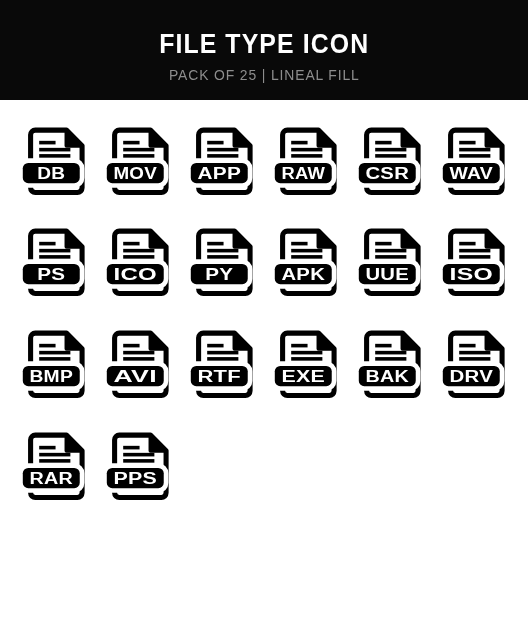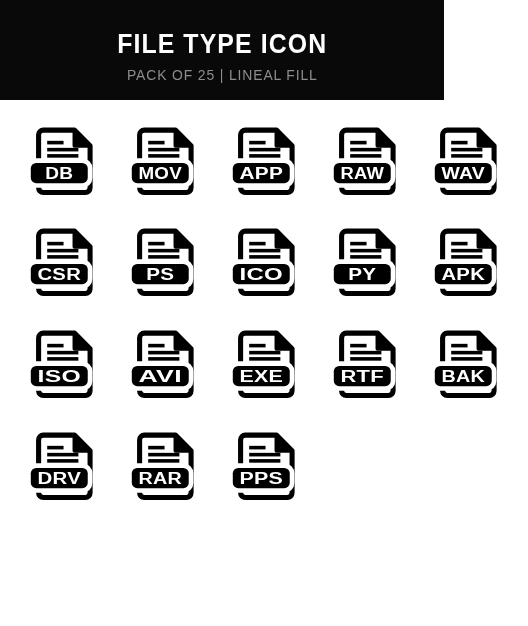--- a/index.html
+++ b/index.html
@@ -9,21 +9,21 @@
   body {
     width: 528px;
     height: 626px;
     background: #ffffff;
     font-family: "Liberation Sans", sans-serif;
     overflow: hidden;
   }
 
   
   .header {
-    width: 444px;
+    width: 528px;
     height: 100px;
     background: #090909;
     display: flex;
     flex-direction: column;
     align-items: center;
     justify-content: center;
     box-sizing: border-box;
     padding-top: 14px;
   }
   .header-title {
@@ -48,21 +48,21 @@
     white-space: nowrap;
   }
 
   
   .grid {
     width: 528px;
     height: 526px;
     box-sizing: border-box;
     padding: 8px 12px 10px 12px;
     display: grid;
-    grid-template-columns: repeat(5, 1fr);
+    grid-template-columns: repeat(6, 1fr);
     grid-template-rows: repeat(5, 1fr);
   }
   .cell {
     display: flex;
     align-items: center;
     justify-content: center;
   }
   .icon {
     width: 78px;
     height: 78px;
@@ -139,46 +139,46 @@
     <div class="cell">
       <svg class="icon" viewBox="0 0 100 100">
         <path d="M26 13 h40 l20 20 v54 a6 6 0 0 1 -6 6 h-54 a6 6 0 0 1 -6 -6 v-68 a6 6 0 0 1 6 -6 z" fill="#ffffff" stroke="#000000" stroke-width="6.5" stroke-linejoin="round"></path>
         <path d="M66 13 l20 20 h-20 z" fill="#000000" stroke="#000000" stroke-width="5" stroke-linejoin="round"></path>
         <line x1="31" x2="52" y1="29" y2="29" stroke="#000000" stroke-width="4.6" stroke-linecap="butt"></line>
         <line x1="31" x2="71" y1="38" y2="38" stroke="#000000" stroke-width="4.6" stroke-linecap="butt"></line>
         <line x1="31" x2="71" y1="46" y2="46" stroke="#000000" stroke-width="4.6" stroke-linecap="butt"></line>
         <line x1="31" x2="71" y1="54" y2="54" stroke="#000000" stroke-width="4.6" stroke-linecap="butt"></line>
         <rect x="7" y="52" width="79" height="32" rx="10" fill="#ffffff" stroke="#ffffff" stroke-width="6"></rect>
         <rect x="10" y="55" width="73" height="26" rx="7" fill="#000000"></rect>
+        <text class="ext-text" x="46.5" y="68.5" text-anchor="middle" dominant-baseline="central" font-size="20" textLength="56" lengthAdjust="spacingAndGlyphs">CSR</text>
+      </svg>
+    </div>
+    <div class="cell">
+      <svg class="icon" viewBox="0 0 100 100">
+        <path d="M26 13 h40 l20 20 v54 a6 6 0 0 1 -6 6 h-54 a6 6 0 0 1 -6 -6 v-68 a6 6 0 0 1 6 -6 z" fill="#ffffff" stroke="#000000" stroke-width="6.5" stroke-linejoin="round"></path>
+        <path d="M66 13 l20 20 h-20 z" fill="#000000" stroke="#000000" stroke-width="5" stroke-linejoin="round"></path>
+        <line x1="31" x2="52" y1="29" y2="29" stroke="#000000" stroke-width="4.6" stroke-linecap="butt"></line>
+        <line x1="31" x2="71" y1="38" y2="38" stroke="#000000" stroke-width="4.6" stroke-linecap="butt"></line>
+        <line x1="31" x2="71" y1="46" y2="46" stroke="#000000" stroke-width="4.6" stroke-linecap="butt"></line>
+        <line x1="31" x2="71" y1="54" y2="54" stroke="#000000" stroke-width="4.6" stroke-linecap="butt"></line>
+        <rect x="7" y="52" width="79" height="32" rx="10" fill="#ffffff" stroke="#ffffff" stroke-width="6"></rect>
+        <rect x="10" y="55" width="73" height="26" rx="7" fill="#000000"></rect>
         <text class="ext-text" x="46.5" y="68.5" text-anchor="middle" dominant-baseline="central" font-size="20" textLength="56" lengthAdjust="spacingAndGlyphs">WAV</text>
       </svg>
     </div>
     <div class="cell">
       <svg class="icon" viewBox="0 0 100 100">
         <path d="M26 13 h40 l20 20 v54 a6 6 0 0 1 -6 6 h-54 a6 6 0 0 1 -6 -6 v-68 a6 6 0 0 1 6 -6 z" fill="#ffffff" stroke="#000000" stroke-width="6.5" stroke-linejoin="round"></path>
         <path d="M66 13 l20 20 h-20 z" fill="#000000" stroke="#000000" stroke-width="5" stroke-linejoin="round"></path>
         <line x1="31" x2="52" y1="29" y2="29" stroke="#000000" stroke-width="4.6" stroke-linecap="butt"></line>
         <line x1="31" x2="71" y1="38" y2="38" stroke="#000000" stroke-width="4.6" stroke-linecap="butt"></line>
         <line x1="31" x2="71" y1="46" y2="46" stroke="#000000" stroke-width="4.6" stroke-linecap="butt"></line>
         <line x1="31" x2="71" y1="54" y2="54" stroke="#000000" stroke-width="4.6" stroke-linecap="butt"></line>
         <rect x="7" y="52" width="79" height="32" rx="10" fill="#ffffff" stroke="#ffffff" stroke-width="6"></rect>
         <rect x="10" y="55" width="73" height="26" rx="7" fill="#000000"></rect>
-        <text class="ext-text" x="46.5" y="68.5" text-anchor="middle" dominant-baseline="central" font-size="20" textLength="56" lengthAdjust="spacingAndGlyphs">CSR</text>
-      </svg>
-    </div>
-    <div class="cell">
-      <svg class="icon" viewBox="0 0 100 100">
-        <path d="M26 13 h40 l20 20 v54 a6 6 0 0 1 -6 6 h-54 a6 6 0 0 1 -6 -6 v-68 a6 6 0 0 1 6 -6 z" fill="#ffffff" stroke="#000000" stroke-width="6.5" stroke-linejoin="round"></path>
-        <path d="M66 13 l20 20 h-20 z" fill="#000000" stroke="#000000" stroke-width="5" stroke-linejoin="round"></path>
-        <line x1="31" x2="52" y1="29" y2="29" stroke="#000000" stroke-width="4.6" stroke-linecap="butt"></line>
-        <line x1="31" x2="71" y1="38" y2="38" stroke="#000000" stroke-width="4.6" stroke-linecap="butt"></line>
-        <line x1="31" x2="71" y1="46" y2="46" stroke="#000000" stroke-width="4.6" stroke-linecap="butt"></line>
-        <line x1="31" x2="71" y1="54" y2="54" stroke="#000000" stroke-width="4.6" stroke-linecap="butt"></line>
-        <rect x="7" y="52" width="79" height="32" rx="10" fill="#ffffff" stroke="#ffffff" stroke-width="6"></rect>
-        <rect x="10" y="55" width="73" height="26" rx="7" fill="#000000"></rect>
         <text class="ext-text" x="46.5" y="68.5" text-anchor="middle" dominant-baseline="central" font-size="21" textLength="36" lengthAdjust="spacingAndGlyphs">PS</text>
       </svg>
     </div>
     <div class="cell">
       <svg class="icon" viewBox="0 0 100 100">
         <path d="M26 13 h40 l20 20 v54 a6 6 0 0 1 -6 6 h-54 a6 6 0 0 1 -6 -6 v-68 a6 6 0 0 1 6 -6 z" fill="#ffffff" stroke="#000000" stroke-width="6.5" stroke-linejoin="round"></path>
         <path d="M66 13 l20 20 h-20 z" fill="#000000" stroke="#000000" stroke-width="5" stroke-linejoin="round"></path>
         <line x1="31" x2="52" y1="29" y2="29" stroke="#000000" stroke-width="4.6" stroke-linecap="butt"></line>
         <line x1="31" x2="71" y1="38" y2="38" stroke="#000000" stroke-width="4.6" stroke-linecap="butt"></line>
         <line x1="31" x2="71" y1="46" y2="46" stroke="#000000" stroke-width="4.6" stroke-linecap="butt"></line>
@@ -217,72 +217,98 @@
     <div class="cell">
       <svg class="icon" viewBox="0 0 100 100">
         <path d="M26 13 h40 l20 20 v54 a6 6 0 0 1 -6 6 h-54 a6 6 0 0 1 -6 -6 v-68 a6 6 0 0 1 6 -6 z" fill="#ffffff" stroke="#000000" stroke-width="6.5" stroke-linejoin="round"></path>
         <path d="M66 13 l20 20 h-20 z" fill="#000000" stroke="#000000" stroke-width="5" stroke-linejoin="round"></path>
         <line x1="31" x2="52" y1="29" y2="29" stroke="#000000" stroke-width="4.6" stroke-linecap="butt"></line>
         <line x1="31" x2="71" y1="38" y2="38" stroke="#000000" stroke-width="4.6" stroke-linecap="butt"></line>
         <line x1="31" x2="71" y1="46" y2="46" stroke="#000000" stroke-width="4.6" stroke-linecap="butt"></line>
         <line x1="31" x2="71" y1="54" y2="54" stroke="#000000" stroke-width="4.6" stroke-linecap="butt"></line>
         <rect x="7" y="52" width="79" height="32" rx="10" fill="#ffffff" stroke="#ffffff" stroke-width="6"></rect>
         <rect x="10" y="55" width="73" height="26" rx="7" fill="#000000"></rect>
+        <text class="ext-text" x="46.5" y="68.5" text-anchor="middle" dominant-baseline="central" font-size="20" textLength="56" lengthAdjust="spacingAndGlyphs">UUE</text>
+      </svg>
+    </div>
+    <div class="cell">
+      <svg class="icon" viewBox="0 0 100 100">
+        <path d="M26 13 h40 l20 20 v54 a6 6 0 0 1 -6 6 h-54 a6 6 0 0 1 -6 -6 v-68 a6 6 0 0 1 6 -6 z" fill="#ffffff" stroke="#000000" stroke-width="6.5" stroke-linejoin="round"></path>
+        <path d="M66 13 l20 20 h-20 z" fill="#000000" stroke="#000000" stroke-width="5" stroke-linejoin="round"></path>
+        <line x1="31" x2="52" y1="29" y2="29" stroke="#000000" stroke-width="4.6" stroke-linecap="butt"></line>
+        <line x1="31" x2="71" y1="38" y2="38" stroke="#000000" stroke-width="4.6" stroke-linecap="butt"></line>
+        <line x1="31" x2="71" y1="46" y2="46" stroke="#000000" stroke-width="4.6" stroke-linecap="butt"></line>
+        <line x1="31" x2="71" y1="54" y2="54" stroke="#000000" stroke-width="4.6" stroke-linecap="butt"></line>
+        <rect x="7" y="52" width="79" height="32" rx="10" fill="#ffffff" stroke="#ffffff" stroke-width="6"></rect>
+        <rect x="10" y="55" width="73" height="26" rx="7" fill="#000000"></rect>
         <text class="ext-text" x="46.5" y="68.5" text-anchor="middle" dominant-baseline="central" font-size="20" textLength="56" lengthAdjust="spacingAndGlyphs">ISO</text>
       </svg>
     </div>
     <div class="cell">
       <svg class="icon" viewBox="0 0 100 100">
         <path d="M26 13 h40 l20 20 v54 a6 6 0 0 1 -6 6 h-54 a6 6 0 0 1 -6 -6 v-68 a6 6 0 0 1 6 -6 z" fill="#ffffff" stroke="#000000" stroke-width="6.5" stroke-linejoin="round"></path>
         <path d="M66 13 l20 20 h-20 z" fill="#000000" stroke="#000000" stroke-width="5" stroke-linejoin="round"></path>
         <line x1="31" x2="52" y1="29" y2="29" stroke="#000000" stroke-width="4.6" stroke-linecap="butt"></line>
         <line x1="31" x2="71" y1="38" y2="38" stroke="#000000" stroke-width="4.6" stroke-linecap="butt"></line>
         <line x1="31" x2="71" y1="46" y2="46" stroke="#000000" stroke-width="4.6" stroke-linecap="butt"></line>
         <line x1="31" x2="71" y1="54" y2="54" stroke="#000000" stroke-width="4.6" stroke-linecap="butt"></line>
         <rect x="7" y="52" width="79" height="32" rx="10" fill="#ffffff" stroke="#ffffff" stroke-width="6"></rect>
         <rect x="10" y="55" width="73" height="26" rx="7" fill="#000000"></rect>
+        <text class="ext-text" x="46.5" y="68.5" text-anchor="middle" dominant-baseline="central" font-size="20" textLength="56" lengthAdjust="spacingAndGlyphs">BMP</text>
+      </svg>
+    </div>
+    <div class="cell">
+      <svg class="icon" viewBox="0 0 100 100">
+        <path d="M26 13 h40 l20 20 v54 a6 6 0 0 1 -6 6 h-54 a6 6 0 0 1 -6 -6 v-68 a6 6 0 0 1 6 -6 z" fill="#ffffff" stroke="#000000" stroke-width="6.5" stroke-linejoin="round"></path>
+        <path d="M66 13 l20 20 h-20 z" fill="#000000" stroke="#000000" stroke-width="5" stroke-linejoin="round"></path>
+        <line x1="31" x2="52" y1="29" y2="29" stroke="#000000" stroke-width="4.6" stroke-linecap="butt"></line>
+        <line x1="31" x2="71" y1="38" y2="38" stroke="#000000" stroke-width="4.6" stroke-linecap="butt"></line>
+        <line x1="31" x2="71" y1="46" y2="46" stroke="#000000" stroke-width="4.6" stroke-linecap="butt"></line>
+        <line x1="31" x2="71" y1="54" y2="54" stroke="#000000" stroke-width="4.6" stroke-linecap="butt"></line>
+        <rect x="7" y="52" width="79" height="32" rx="10" fill="#ffffff" stroke="#ffffff" stroke-width="6"></rect>
+        <rect x="10" y="55" width="73" height="26" rx="7" fill="#000000"></rect>
         <text class="ext-text" x="46.5" y="68.5" text-anchor="middle" dominant-baseline="central" font-size="20" textLength="56" lengthAdjust="spacingAndGlyphs">AVI</text>
       </svg>
     </div>
     <div class="cell">
       <svg class="icon" viewBox="0 0 100 100">
         <path d="M26 13 h40 l20 20 v54 a6 6 0 0 1 -6 6 h-54 a6 6 0 0 1 -6 -6 v-68 a6 6 0 0 1 6 -6 z" fill="#ffffff" stroke="#000000" stroke-width="6.5" stroke-linejoin="round"></path>
         <path d="M66 13 l20 20 h-20 z" fill="#000000" stroke="#000000" stroke-width="5" stroke-linejoin="round"></path>
         <line x1="31" x2="52" y1="29" y2="29" stroke="#000000" stroke-width="4.6" stroke-linecap="butt"></line>
         <line x1="31" x2="71" y1="38" y2="38" stroke="#000000" stroke-width="4.6" stroke-linecap="butt"></line>
         <line x1="31" x2="71" y1="46" y2="46" stroke="#000000" stroke-width="4.6" stroke-linecap="butt"></line>
         <line x1="31" x2="71" y1="54" y2="54" stroke="#000000" stroke-width="4.6" stroke-linecap="butt"></line>
         <rect x="7" y="52" width="79" height="32" rx="10" fill="#ffffff" stroke="#ffffff" stroke-width="6"></rect>
         <rect x="10" y="55" width="73" height="26" rx="7" fill="#000000"></rect>
+        <text class="ext-text" x="46.5" y="68.5" text-anchor="middle" dominant-baseline="central" font-size="20" textLength="56" lengthAdjust="spacingAndGlyphs">RTF</text>
+      </svg>
+    </div>
+    <div class="cell">
+      <svg class="icon" viewBox="0 0 100 100">
+        <path d="M26 13 h40 l20 20 v54 a6 6 0 0 1 -6 6 h-54 a6 6 0 0 1 -6 -6 v-68 a6 6 0 0 1 6 -6 z" fill="#ffffff" stroke="#000000" stroke-width="6.5" stroke-linejoin="round"></path>
+        <path d="M66 13 l20 20 h-20 z" fill="#000000" stroke="#000000" stroke-width="5" stroke-linejoin="round"></path>
+        <line x1="31" x2="52" y1="29" y2="29" stroke="#000000" stroke-width="4.6" stroke-linecap="butt"></line>
+        <line x1="31" x2="71" y1="38" y2="38" stroke="#000000" stroke-width="4.6" stroke-linecap="butt"></line>
+        <line x1="31" x2="71" y1="46" y2="46" stroke="#000000" stroke-width="4.6" stroke-linecap="butt"></line>
+        <line x1="31" x2="71" y1="54" y2="54" stroke="#000000" stroke-width="4.6" stroke-linecap="butt"></line>
+        <rect x="7" y="52" width="79" height="32" rx="10" fill="#ffffff" stroke="#ffffff" stroke-width="6"></rect>
+        <rect x="10" y="55" width="73" height="26" rx="7" fill="#000000"></rect>
         <text class="ext-text" x="46.5" y="68.5" text-anchor="middle" dominant-baseline="central" font-size="20" textLength="56" lengthAdjust="spacingAndGlyphs">EXE</text>
       </svg>
     </div>
     <div class="cell">
       <svg class="icon" viewBox="0 0 100 100">
         <path d="M26 13 h40 l20 20 v54 a6 6 0 0 1 -6 6 h-54 a6 6 0 0 1 -6 -6 v-68 a6 6 0 0 1 6 -6 z" fill="#ffffff" stroke="#000000" stroke-width="6.5" stroke-linejoin="round"></path>
         <path d="M66 13 l20 20 h-20 z" fill="#000000" stroke="#000000" stroke-width="5" stroke-linejoin="round"></path>
         <line x1="31" x2="52" y1="29" y2="29" stroke="#000000" stroke-width="4.6" stroke-linecap="butt"></line>
         <line x1="31" x2="71" y1="38" y2="38" stroke="#000000" stroke-width="4.6" stroke-linecap="butt"></line>
         <line x1="31" x2="71" y1="46" y2="46" stroke="#000000" stroke-width="4.6" stroke-linecap="butt"></line>
         <line x1="31" x2="71" y1="54" y2="54" stroke="#000000" stroke-width="4.6" stroke-linecap="butt"></line>
         <rect x="7" y="52" width="79" height="32" rx="10" fill="#ffffff" stroke="#ffffff" stroke-width="6"></rect>
         <rect x="10" y="55" width="73" height="26" rx="7" fill="#000000"></rect>
-        <text class="ext-text" x="46.5" y="68.5" text-anchor="middle" dominant-baseline="central" font-size="20" textLength="56" lengthAdjust="spacingAndGlyphs">RTF</text>
-      </svg>
-    </div>
-    <div class="cell">
-      <svg class="icon" viewBox="0 0 100 100">
-        <path d="M26 13 h40 l20 20 v54 a6 6 0 0 1 -6 6 h-54 a6 6 0 0 1 -6 -6 v-68 a6 6 0 0 1 6 -6 z" fill="#ffffff" stroke="#000000" stroke-width="6.5" stroke-linejoin="round"></path>
-        <path d="M66 13 l20 20 h-20 z" fill="#000000" stroke="#000000" stroke-width="5" stroke-linejoin="round"></path>
-        <line x1="31" x2="52" y1="29" y2="29" stroke="#000000" stroke-width="4.6" stroke-linecap="butt"></line>
-        <line x1="31" x2="71" y1="38" y2="38" stroke="#000000" stroke-width="4.6" stroke-linecap="butt"></line>
-        <line x1="31" x2="71" y1="46" y2="46" stroke="#000000" stroke-width="4.6" stroke-linecap="butt"></line>
-        <line x1="31" x2="71" y1="54" y2="54" stroke="#000000" stroke-width="4.6" stroke-linecap="butt"></line>
-        <rect x="7" y="52" width="79" height="32" rx="10" fill="#ffffff" stroke="#ffffff" stroke-width="6"></rect>
-        <rect x="10" y="55" width="73" height="26" rx="7" fill="#000000"></rect>
         <text class="ext-text" x="46.5" y="68.5" text-anchor="middle" dominant-baseline="central" font-size="20" textLength="56" lengthAdjust="spacingAndGlyphs">BAK</text>
       </svg>
     </div>
     <div class="cell">
       <svg class="icon" viewBox="0 0 100 100">
         <path d="M26 13 h40 l20 20 v54 a6 6 0 0 1 -6 6 h-54 a6 6 0 0 1 -6 -6 v-68 a6 6 0 0 1 6 -6 z" fill="#ffffff" stroke="#000000" stroke-width="6.5" stroke-linejoin="round"></path>
         <path d="M66 13 l20 20 h-20 z" fill="#000000" stroke="#000000" stroke-width="5" stroke-linejoin="round"></path>
         <line x1="31" x2="52" y1="29" y2="29" stroke="#000000" stroke-width="4.6" stroke-linecap="butt"></line>
         <line x1="31" x2="71" y1="38" y2="38" stroke="#000000" stroke-width="4.6" stroke-linecap="butt"></line>
         <line x1="31" x2="71" y1="46" y2="46" stroke="#000000" stroke-width="4.6" stroke-linecap="butt"></line>

